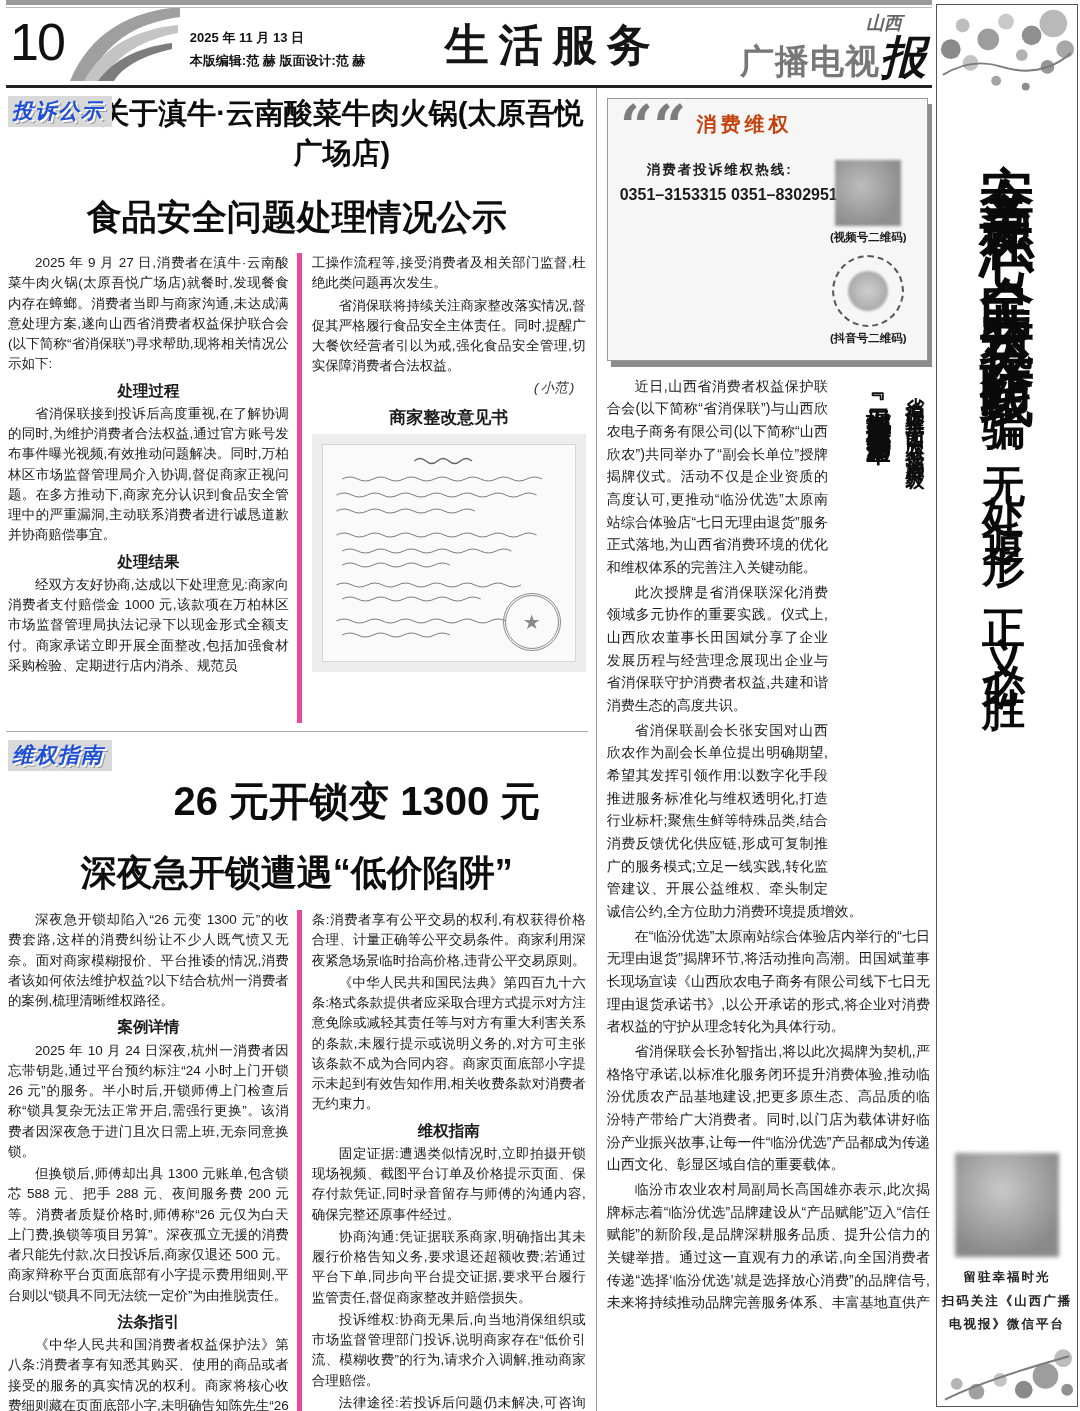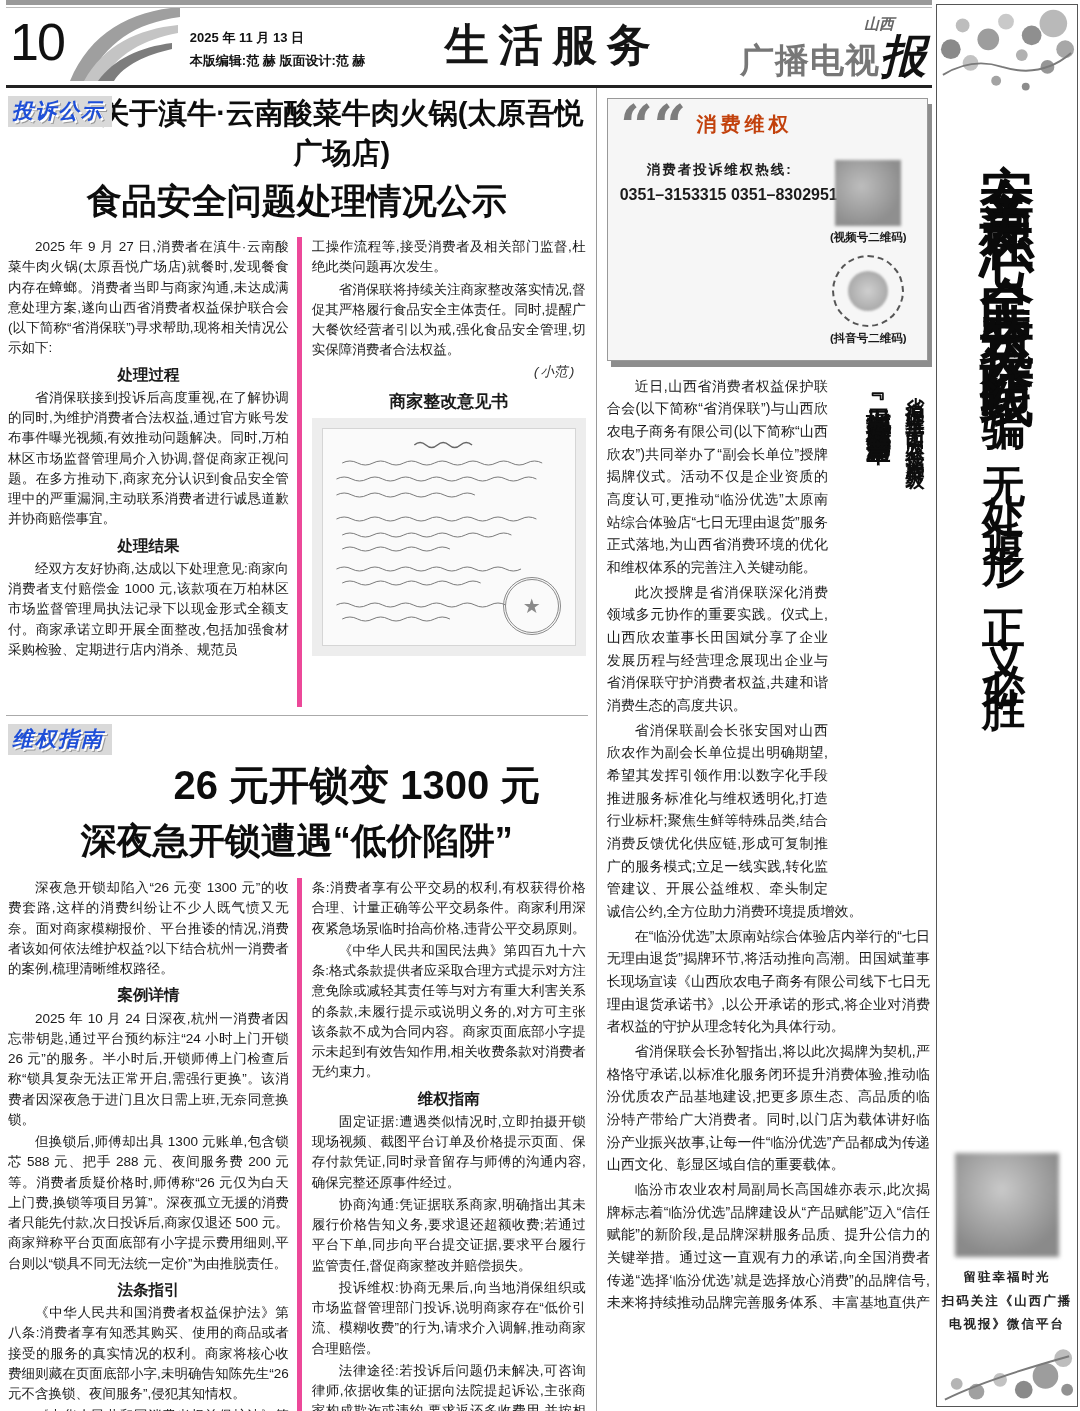--- a/index.html
+++ b/index.html
@@ -10,35 +10,35 @@
   .main-col { width:936px; padding:0 4px 0 6px; }
   
   .hdr { position:relative; height:88px; border-top:5px solid #9a9a9a; border-bottom:3px solid #222;
          display:flex; align-items:center; }
   .hdr:before { content:""; position:absolute; top:2px; left:0; right:0; border-top:1px solid #bbb; }
   .pageno { font-size:52px; font-weight:400; letter-spacing:-2px; color:#111; padding:0 2px 6px 4px; }
   .swoosh { margin:-6px 10px 0 -6px; }
   .hdr-meta { font-size:13px; font-weight:bold; line-height:1.8; color:#111; margin-top:8px; }
   .hdr-title { flex:1; text-align:center; font-size:44px; font-weight:bold; letter-spacing:10px; color:#151515; }
   .masthead { text-align:right; line-height:1; padding:4px 6px 0 0; white-space:nowrap; }
-  .mh-top { font-size:15px; font-weight:bold; color:#666; font-style:italic; display:block; margin:0 32px 2px 0; }
+  .mh-top { font-size:18px; font-weight:bold; color:#666; font-style:italic; display:block; margin:0 24px 2px 0; }
   .mh-main { font-size:34px; font-weight:bold; color:#777; letter-spacing:1px; }
   .mh-bao { font-family:"DejaVu Serif",serif; font-style:italic; font-weight:bold; font-size:46px; color:#111; }
   
   .content-row { display:flex; }
   .left-zone { width:592px; padding-right:8px; border-right:1px solid #9a9a9a; }
   .right-zone { width:336px; padding:8px 2px 0 10px; }
   
   .sec-label { display:inline-block; font-size:21px; font-weight:bold; font-style:italic; color:#1d4ed8;
                background:#d9d9d9; padding:1px 8px 2px 4px; letter-spacing:2px;
                text-shadow:2px 2px 0 #fff, 3px 3px 0 #999; }
   .sec-head { position:relative; padding-top:6px; }
   .sec-head .sec-label { position:absolute; left:2px; top:8px; }
   .hl1 { text-align:center; font-size:30px; font-weight:bold; letter-spacing:0; color:#0d0d0d; padding-left:64px; }
-  .hl2 { text-align:center; font-size:35px; font-weight:bold; color:#0d0d0d; margin-top:4px; }
+  .hl2 { text-align:center; font-size:35px; font-weight:bold; color:#0d0d0d; margin-top:20px; }
   .complaint .hl1 { padding-left:90px; font-size:29px; }
   .lock-sec .hl1 { font-size:40px; padding-left:120px;margin-top:36px; }
   .lock-sec .hl2 { font-size:36px; }
   
   .cols { display:flex; margin-top:12px; }
   .col { width:50%; padding:0 8px 0 2px; font-size:13.5px; line-height:1.5; text-align:justify; overflow:hidden; }
   .col + .col { border-left:5px solid #ec4899; padding-left:10px; padding-right:2px; }
   .col p { text-indent:2em; margin-bottom:2px; }
   .col p.noindent { text-indent:0; }
   .inhead { text-align:center; font-weight:bold; font-size:15.5px; margin:4px 0; text-indent:0 !important; }

